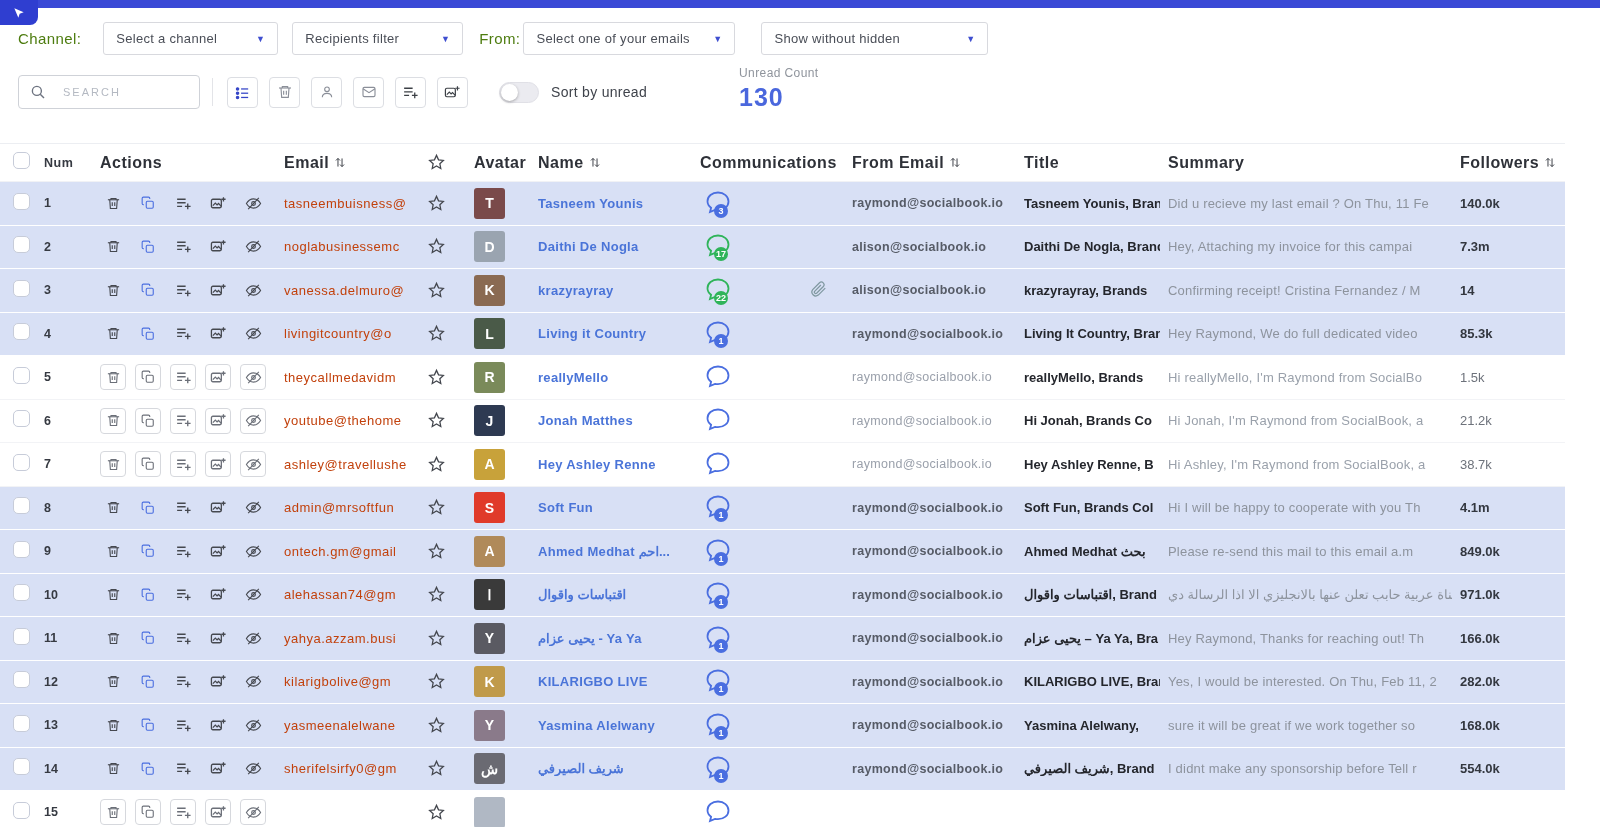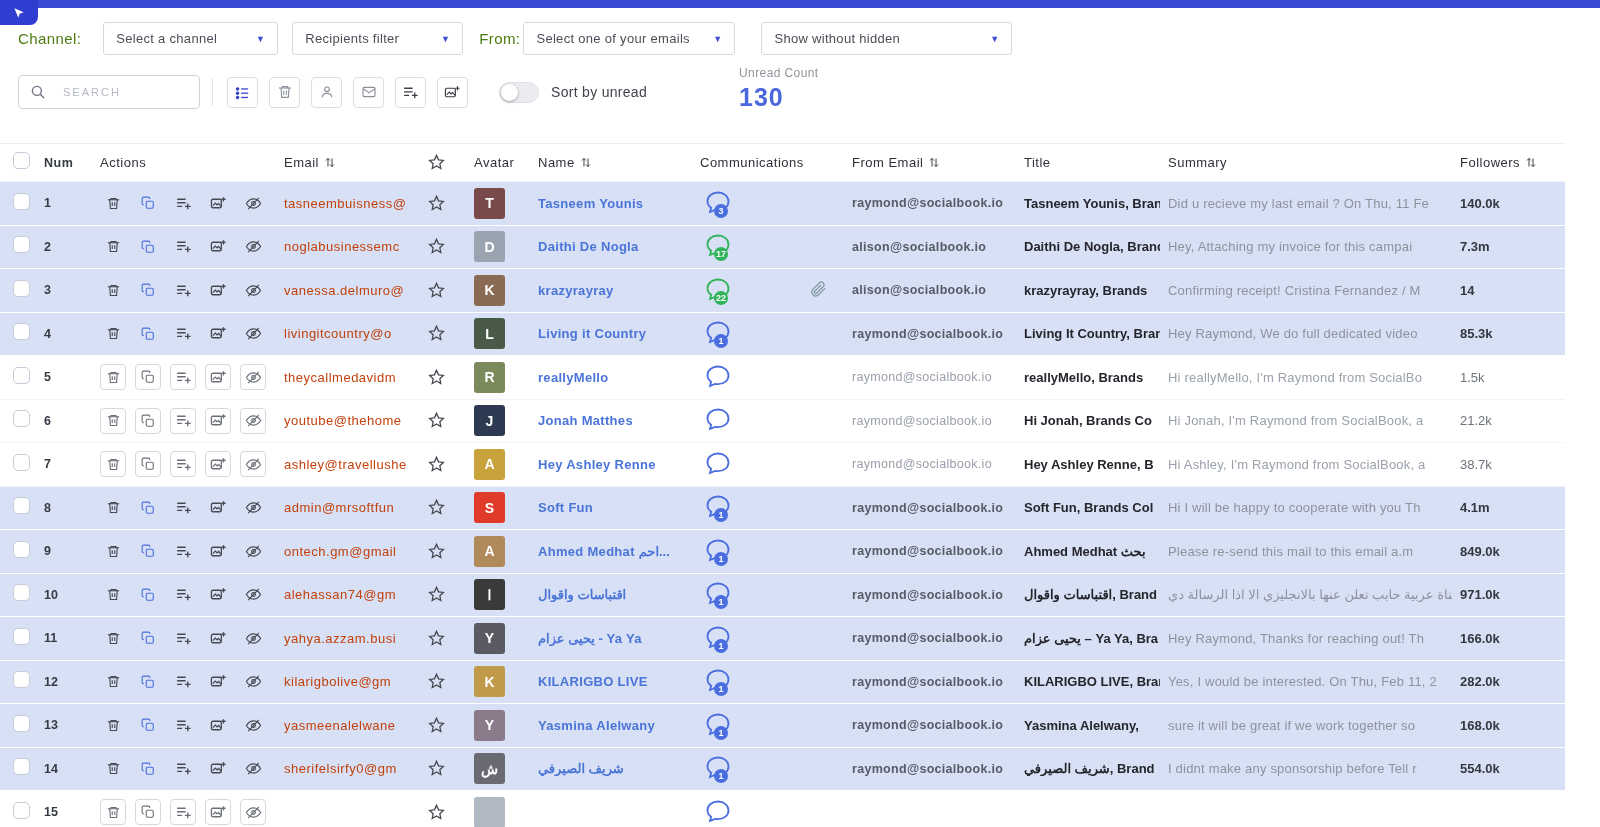--- a/index.html
+++ b/index.html
@@ -12,21 +12,21 @@
   .filters-row{position:absolute;top:22px;left:18px;display:flex;align-items:center}
   .flabel{font-size:15px;color:#4d7c0f;letter-spacing:.4px}
   .select{height:33px;border:1px solid #d8d9de;border-radius:3px;background:#fff;display:flex;
     align-items:center;justify-content:space-between;padding:12px 12px;font-size:13px;color:#4a4e57;
     letter-spacing:.3px;cursor:pointer}
   .caret{color:#3f4fd0;font-size:9px;margin-left:12px}
   .sel-channel{width:175px;margin-left:22px}
   .sel-recipients{width:171px;margin-left:14px}
   .lbl-from{margin-left:16px}
   .sel-from{width:212px;margin-left:3px}
-  .sel-hidden{width:251px;margin-left:26px}
+  .sel-hidden{width:227px;margin-left:26px}
   
   .tools-row{position:absolute;top:72px;left:18px;display:flex;align-items:center}
   .search-wrap{position:relative}
   .search-wrap input{width:182px;height:34px;border:1px solid #cfd2d8;border-radius:4px;
     padding:0 8px 0 44px;font-size:11px;letter-spacing:2px;color:#444;outline:none;
     font-family:"Liberation Sans",sans-serif}
   .search-wrap input::placeholder{color:#b4b9c2}
   .search-wrap .mag{position:absolute;left:11px;top:8px;color:#6d7380}
   .vsep{width:1px;height:28px;background:#e3e4e8;margin:0 14px 0 12px}
   .iconbtn{width:31px;height:31px;border:1px solid #dcdee3;border-radius:4px;background:#fff;
@@ -39,21 +39,21 @@
     background:#fff;box-shadow:0 1px 3px rgba(0,0,0,.3)}
   .sort-label{margin-left:12px;font-size:14px;color:#3f434b;letter-spacing:.3px}
   .unread-block{margin-left:92px;align-self:flex-start;margin-top:-6px}
   .unread-label{font-size:12px;color:#8f949c;letter-spacing:.4px}
   .unread-value{font-size:25px;color:#4a67dd;font-weight:600;letter-spacing:1px;margin-top:3px}
   
   .table{position:absolute;top:143px;left:0;width:1565px;border-top:1px solid #eceef2}
   .thead,.trow{display:grid;align-items:center;width:1565px;
     grid-template-columns:36px 54px 186px 140px 40px 74px 162px 152px 172px 144px 292px 113px}
   .thead{height:38px;background:#fff;border-bottom:1px solid #f1f2f5}
-  .th{font-size:13px;font-weight:400;color:#2e3138;letter-spacing:.5px}
+  .th{font-size:16px;font-weight:700;color:#2e3138;letter-spacing:.5px}
   .sortable{display:flex;align-items:center;gap:6px;cursor:pointer}
   .trow{height:43.5px}
   .trow.unread{background:#d8e0f5;border-bottom:1px solid #fff}
   .trow.read{background:#fff;border-bottom:1px solid #f2f3f6}
   .cell{overflow:hidden;white-space:nowrap}
   .checkbox{width:17px;height:17px;border:1.6px solid #c7ccd9;border-radius:5px;background:#fff;
     display:inline-block;margin-left:13px;cursor:pointer}
   .c-num{padding-left:8px;font-size:12.5px;font-weight:700;color:#363a42}
   .c-actions{display:flex;align-items:center;padding-left:10px;gap:9px;overflow:hidden}
   .action{width:26px;height:26px;display:flex;align-items:center;justify-content:center;

